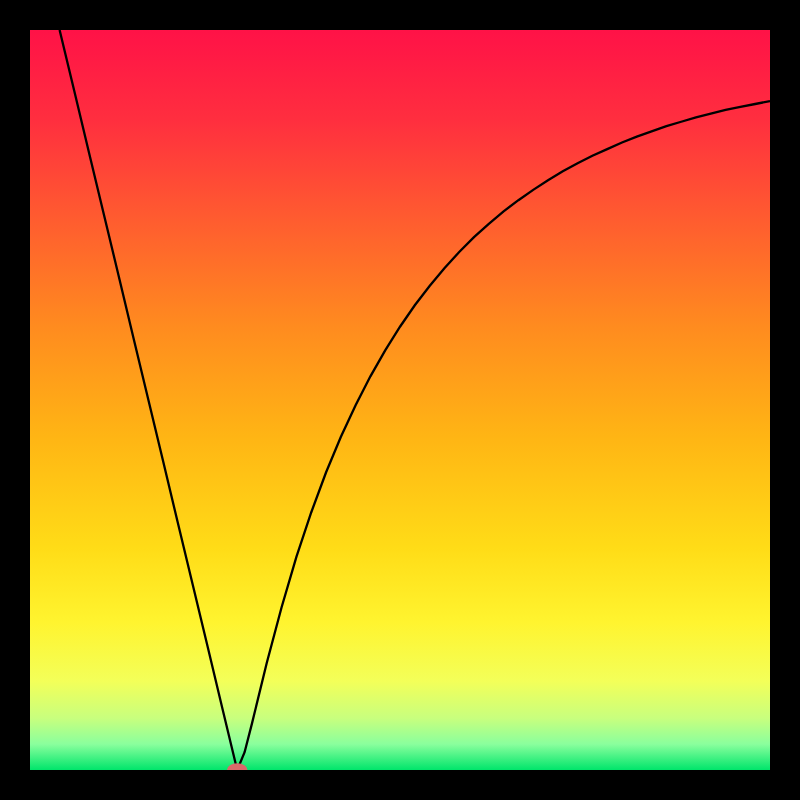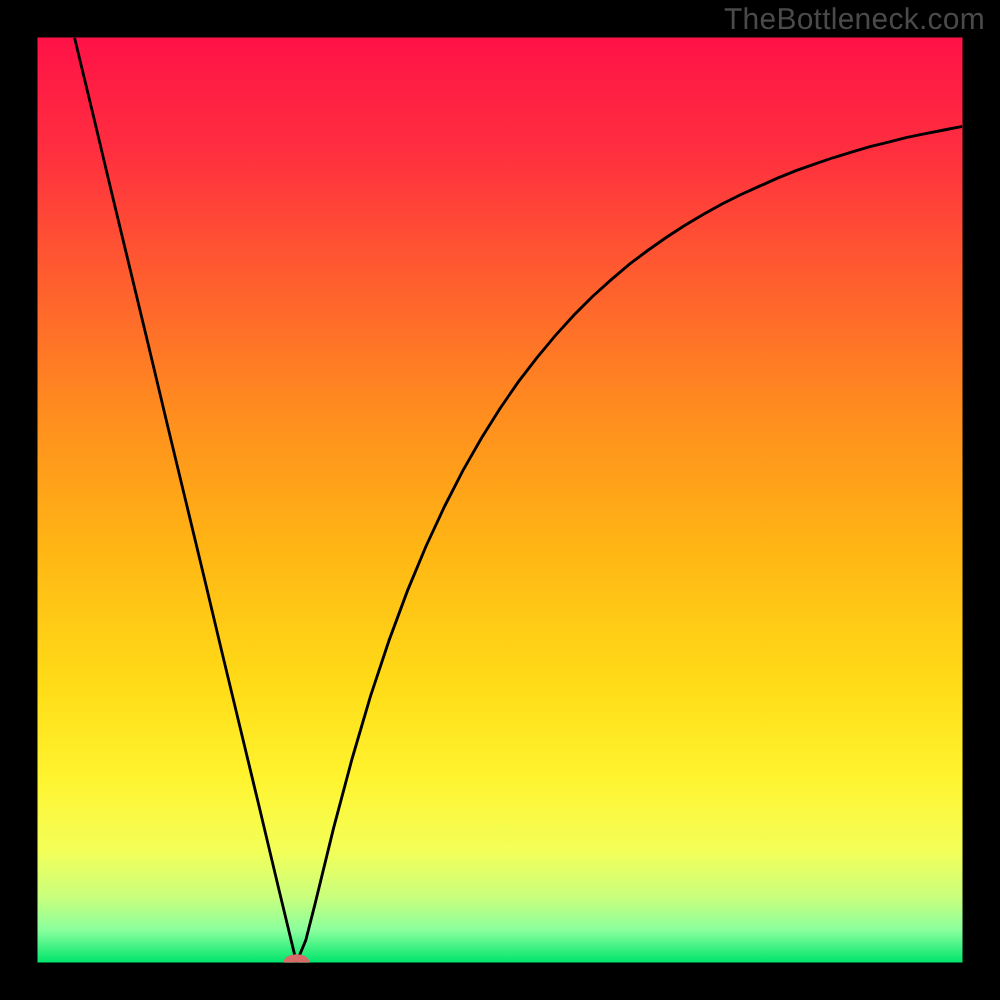--- a/index.html
+++ b/index.html
@@ -29,21 +29,20 @@
   }
   svg {
     display: block;
   }
 </style>
 </head>
 <body>
 
 <div class="frame">
 
-  <div class="watermark">TheBottleneck.com</div>
 
   <svg id="chart-svg" width="800" height="800" viewBox="0 0 800 800">
     <defs>
       <linearGradient id="bg-grad" x1="0" y1="0" x2="0" y2="1">
           <stop offset="0%" stop-color="#ff1247"></stop>
           <stop offset="12%" stop-color="#ff2e3f"></stop>
           <stop offset="25%" stop-color="#ff5a30"></stop>
           <stop offset="40%" stop-color="#ff8b1f"></stop>
           <stop offset="55.00000000000001%" stop-color="#ffb514"></stop>
           <stop offset="70%" stop-color="#ffdc17"></stop>

